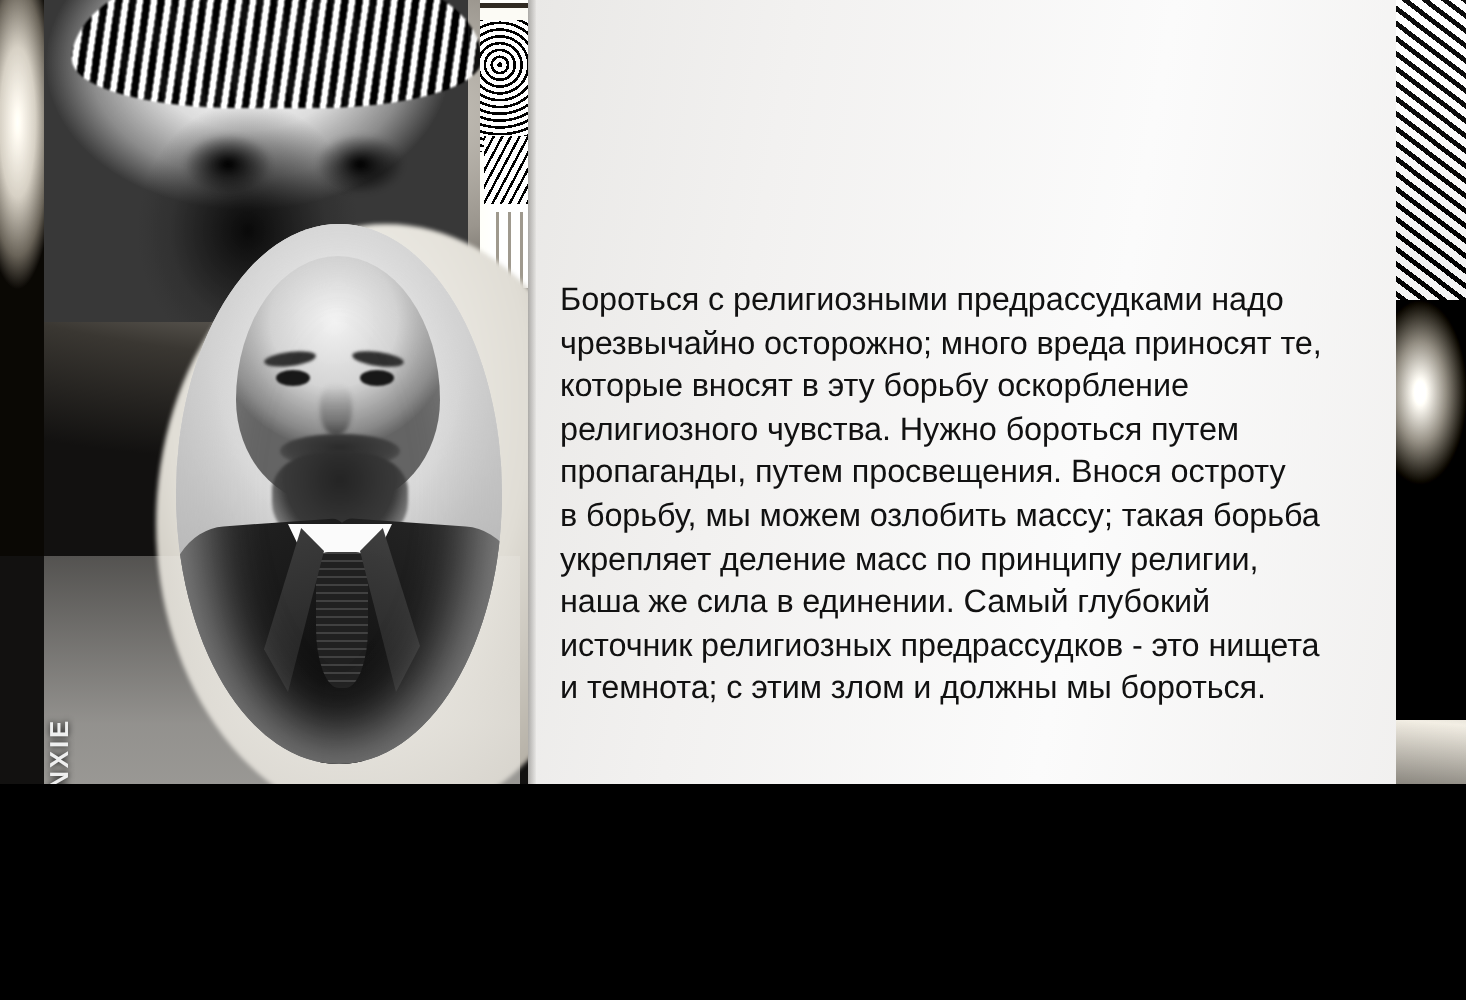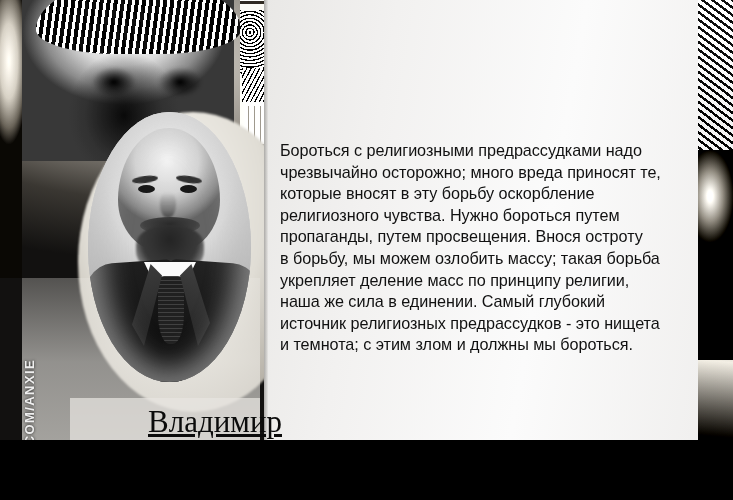--- a/index.html
+++ b/index.html
@@ -4,21 +4,21 @@
 <title>Quote Image</title>
 <style>
   html, body {
     margin: 0;
     padding: 0;
     background: #000;
   }
   #stage {
     position: relative;
     width: 733px;
-    height: 440px;
+    height: 392px;
     overflow: hidden;
     background: #1a1a1a;
     font-family: "Liberation Sans", sans-serif;
   }
 
   
   .bg-layer {
     position: absolute;
     inset: 0;
   }

